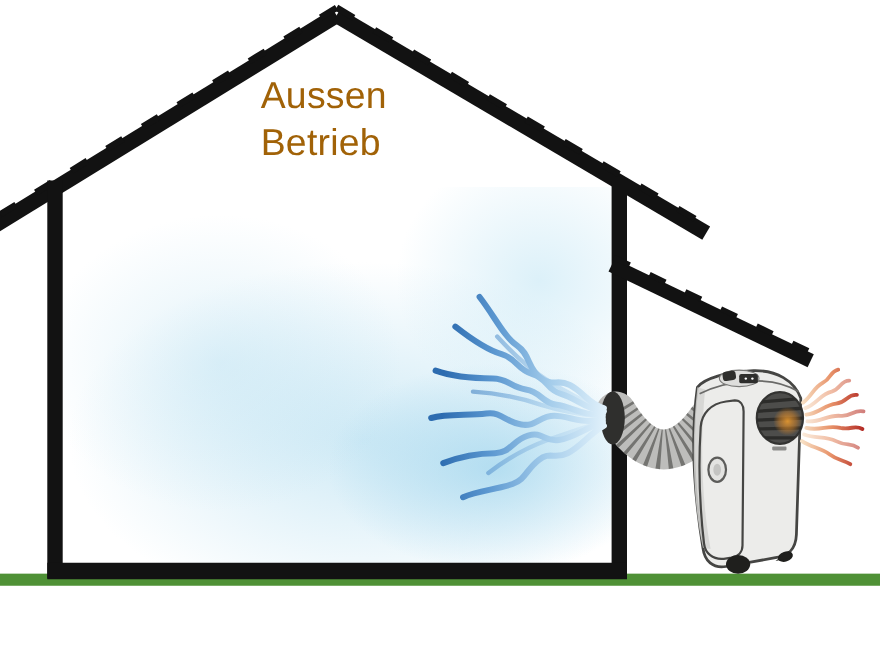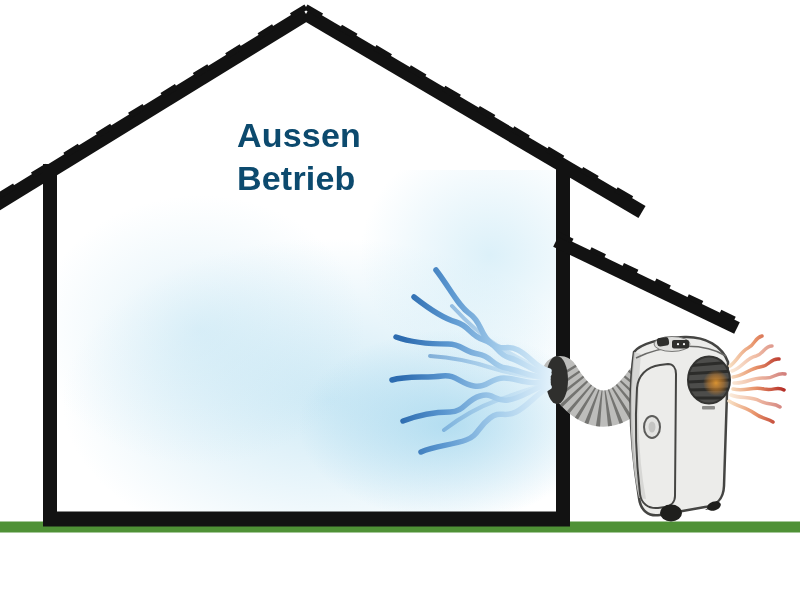--- a/index.html
+++ b/index.html
@@ -3,22 +3,22 @@
 <meta charset="utf-8">
 <style>
   html,body{margin:0;padding:0;background:#ffffff;}
   .stage{
     position:relative;width:800px;height:600px;overflow:hidden;background:#ffffff;
     font-family:"Liberation Sans","DejaVu Sans",sans-serif;
   }
   .stage svg{position:absolute;left:0;top:0;}
   .mode-label{
     position:absolute;left:237px;top:66px;
-    font-size:34px;font-weight:700;line-height:1.27;color:#0c4a6e;
-    white-space:pre-line;letter-spacing:0.2px;margin-top:48px;
+    font-size:34px;font-weight:400;line-height:1.27;color:#a16207;
+    white-space:pre-line;letter-spacing:0.2px;
   }
   
   .stroke-outline{stroke:var(--outline,#121212);}
   .fill-ground{fill:var(--ground-green,#4f9136);}
   .fill-body{fill:var(--ac-body,#ececea);}
   .stroke-body-line{stroke:var(--ac-line,#454543);}
   .fill-grille{fill:var(--grille-dark,#4d4d4b);}
   .fill-hose{stroke:var(--hose-gray,#bdbdbb);}
   .fill-connector{fill:var(--connector-dark,#2f2f2d);}
 </style>

